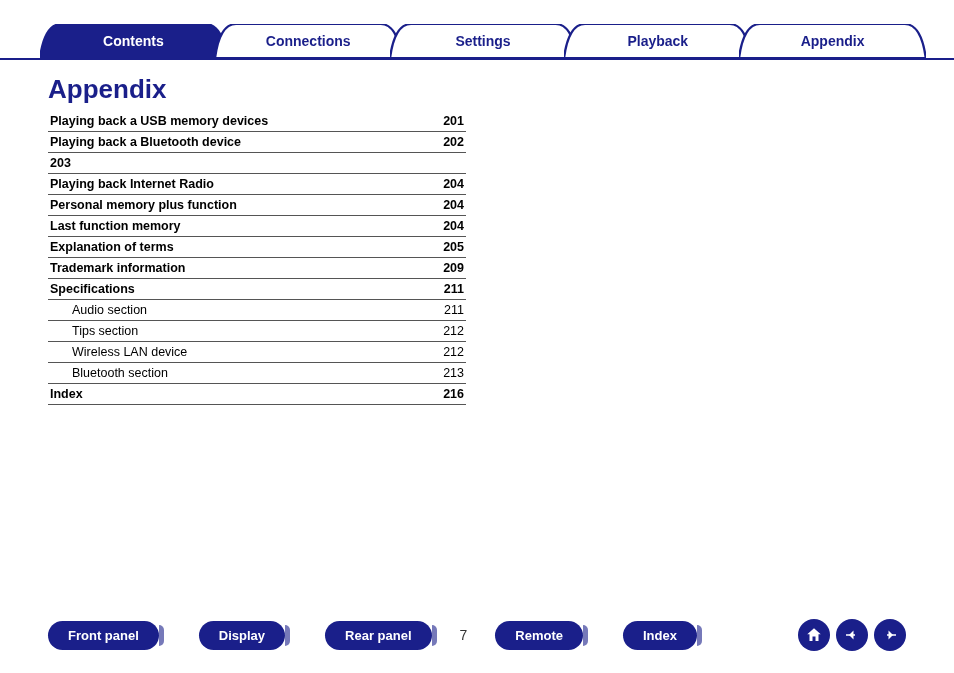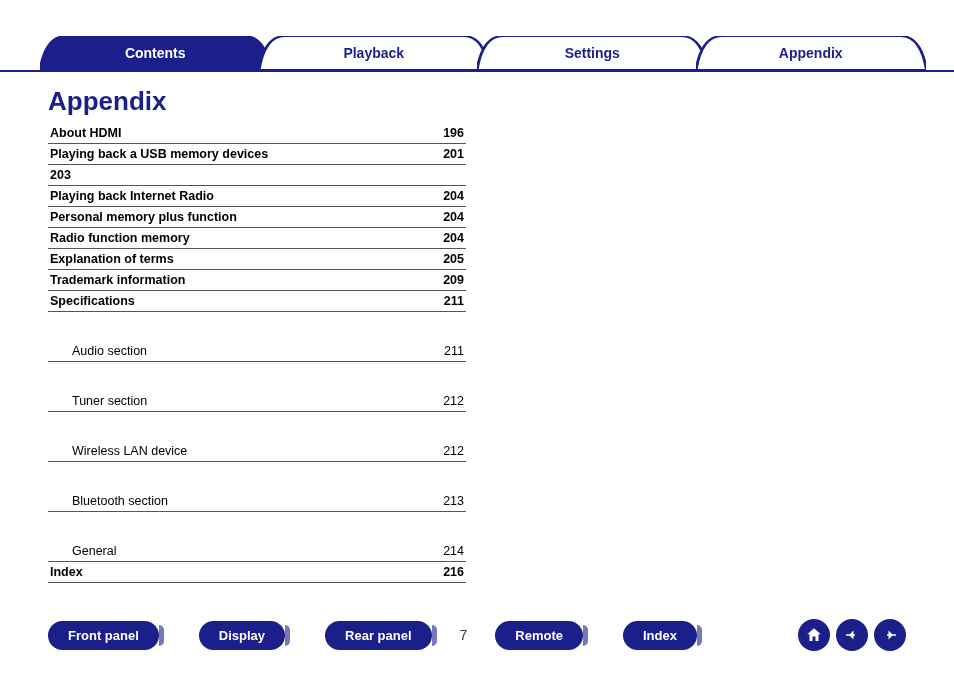--- a/index.html
+++ b/index.html
@@ -11,21 +11,21 @@
     position: relative;
     overflow: hidden;
   }
 
   
   .tab-row {
     display: flex;
     align-items: flex-end;
     padding: 18px 40px 0 40px;
     border-bottom: 2px solid #1a1f8a;
-    height: 72px;
+    height: 60px;
     gap: 0;
   }
   .tab {
     position: relative;
     flex: 1;
     height: 34px;
     display: flex;
     align-items: center;
     justify-content: center;
     font-size: 14px;
@@ -52,21 +52,21 @@
     color:#000;
   }
   .toc-row {
     display:flex;
     justify-content:space-between;
     border-bottom:1px solid #555;
     padding: 3px 2px;
     cursor:pointer;
   }
   .toc-row.bold { font-weight:bold; }
-  .toc-row.sub { padding-left: 24px; font-weight:normal;margin-top:29px; }
+  .toc-row.sub { padding-left: 24px; font-weight:normal; }
   .toc-row span.pg { font-weight:bold; }
   .toc-row.sub span.pg { font-weight:normal; }
 
   
   .bottom {
     position:absolute;
     bottom:22px;
     left:0; right:0;
     display:flex;
     align-items:center;
@@ -117,93 +117,95 @@
     <div class="tab active">
       <svg viewBox="0 0 160 34" preserveAspectRatio="none">
     <path d="M18 0 Q4 0 0 34 L160 34 Q156 0 142 0 Z" fill="#1a1f8a" stroke="#1a1f8a" stroke-width="2"></path>
   </svg>
       <span>Contents</span>
     </div>
     <div class="tab">
       <svg viewBox="0 0 160 34" preserveAspectRatio="none">
     <path d="M18 0 Q4 0 0 34 L160 34 Q156 0 142 0 Z" fill="#ffffff" stroke="#1a1f8a" stroke-width="2"></path>
   </svg>
+      <span>Connections</span>
+    </div>
+    <div class="tab">
+      <svg viewBox="0 0 160 34" preserveAspectRatio="none">
+    <path d="M18 0 Q4 0 0 34 L160 34 Q156 0 142 0 Z" fill="#ffffff" stroke="#1a1f8a" stroke-width="2"></path>
+  </svg>
+      <span>Settings</span>
+    </div>
+    <div class="tab">
+      <svg viewBox="0 0 160 34" preserveAspectRatio="none">
+    <path d="M18 0 Q4 0 0 34 L160 34 Q156 0 142 0 Z" fill="#ffffff" stroke="#1a1f8a" stroke-width="2"></path>
+  </svg>
       <span>Playback</span>
     </div>
     <div class="tab">
       <svg viewBox="0 0 160 34" preserveAspectRatio="none">
     <path d="M18 0 Q4 0 0 34 L160 34 Q156 0 142 0 Z" fill="#ffffff" stroke="#1a1f8a" stroke-width="2"></path>
   </svg>
-      <span>Settings</span>
-    </div>
-    <div class="tab">
-      <svg viewBox="0 0 160 34" preserveAspectRatio="none">
-    <path d="M18 0 Q4 0 0 34 L160 34 Q156 0 142 0 Z" fill="#ffffff" stroke="#1a1f8a" stroke-width="2"></path>
-  </svg>
       <span>Appendix</span>
     </div>
   </div>
 
 <div class="page-title">Appendix</div>
 
 <div class="toc" id="toc">
-    <div class="toc-row bold">
-      <span>About HDMI</span>
-      <span class="pg">196</span>
-    </div>
     <div class="toc-row bold">
       <span>Playing back a USB memory devices</span>
       <span class="pg">201</span>
     </div>
     <div class="toc-row bold">
+      <span>Playing back a Bluetooth device</span>
+      <span class="pg">202</span>
+    </div>
+    <div class="toc-row bold">
       <span class="pg">203</span>
     </div>
     <div class="toc-row bold">
       <span>Playing back Internet Radio</span>
       <span class="pg">204</span>
     </div>
     <div class="toc-row bold">
       <span>Personal memory plus function</span>
       <span class="pg">204</span>
     </div>
     <div class="toc-row bold">
-      <span>Radio function memory</span>
+      <span>Last function memory</span>
       <span class="pg">204</span>
     </div>
     <div class="toc-row bold">
       <span>Explanation of terms</span>
       <span class="pg">205</span>
     </div>
     <div class="toc-row bold">
       <span>Trademark information</span>
       <span class="pg">209</span>
     </div>
     <div class="toc-row bold">
       <span>Specifications</span>
       <span class="pg">211</span>
     </div>
     <div class="toc-row sub">
       <span>Audio section</span>
       <span class="pg">211</span>
     </div>
     <div class="toc-row sub">
-      <span>Tuner section</span>
+      <span>Tips section</span>
       <span class="pg">212</span>
     </div>
     <div class="toc-row sub">
       <span>Wireless LAN device</span>
       <span class="pg">212</span>
     </div>
     <div class="toc-row sub">
       <span>Bluetooth section</span>
       <span class="pg">213</span>
-    </div>
-    <div class="toc-row sub">
-      <span>General</span>
-      <span class="pg">214</span>
     </div>
     <div class="toc-row bold">
       <span>Index</span>
       <span class="pg">216</span>
     </div>
   </div>
 
 <div class="bottom">
   <div class="pill">Front panel</div>
   <div class="bottom-gap"></div>

